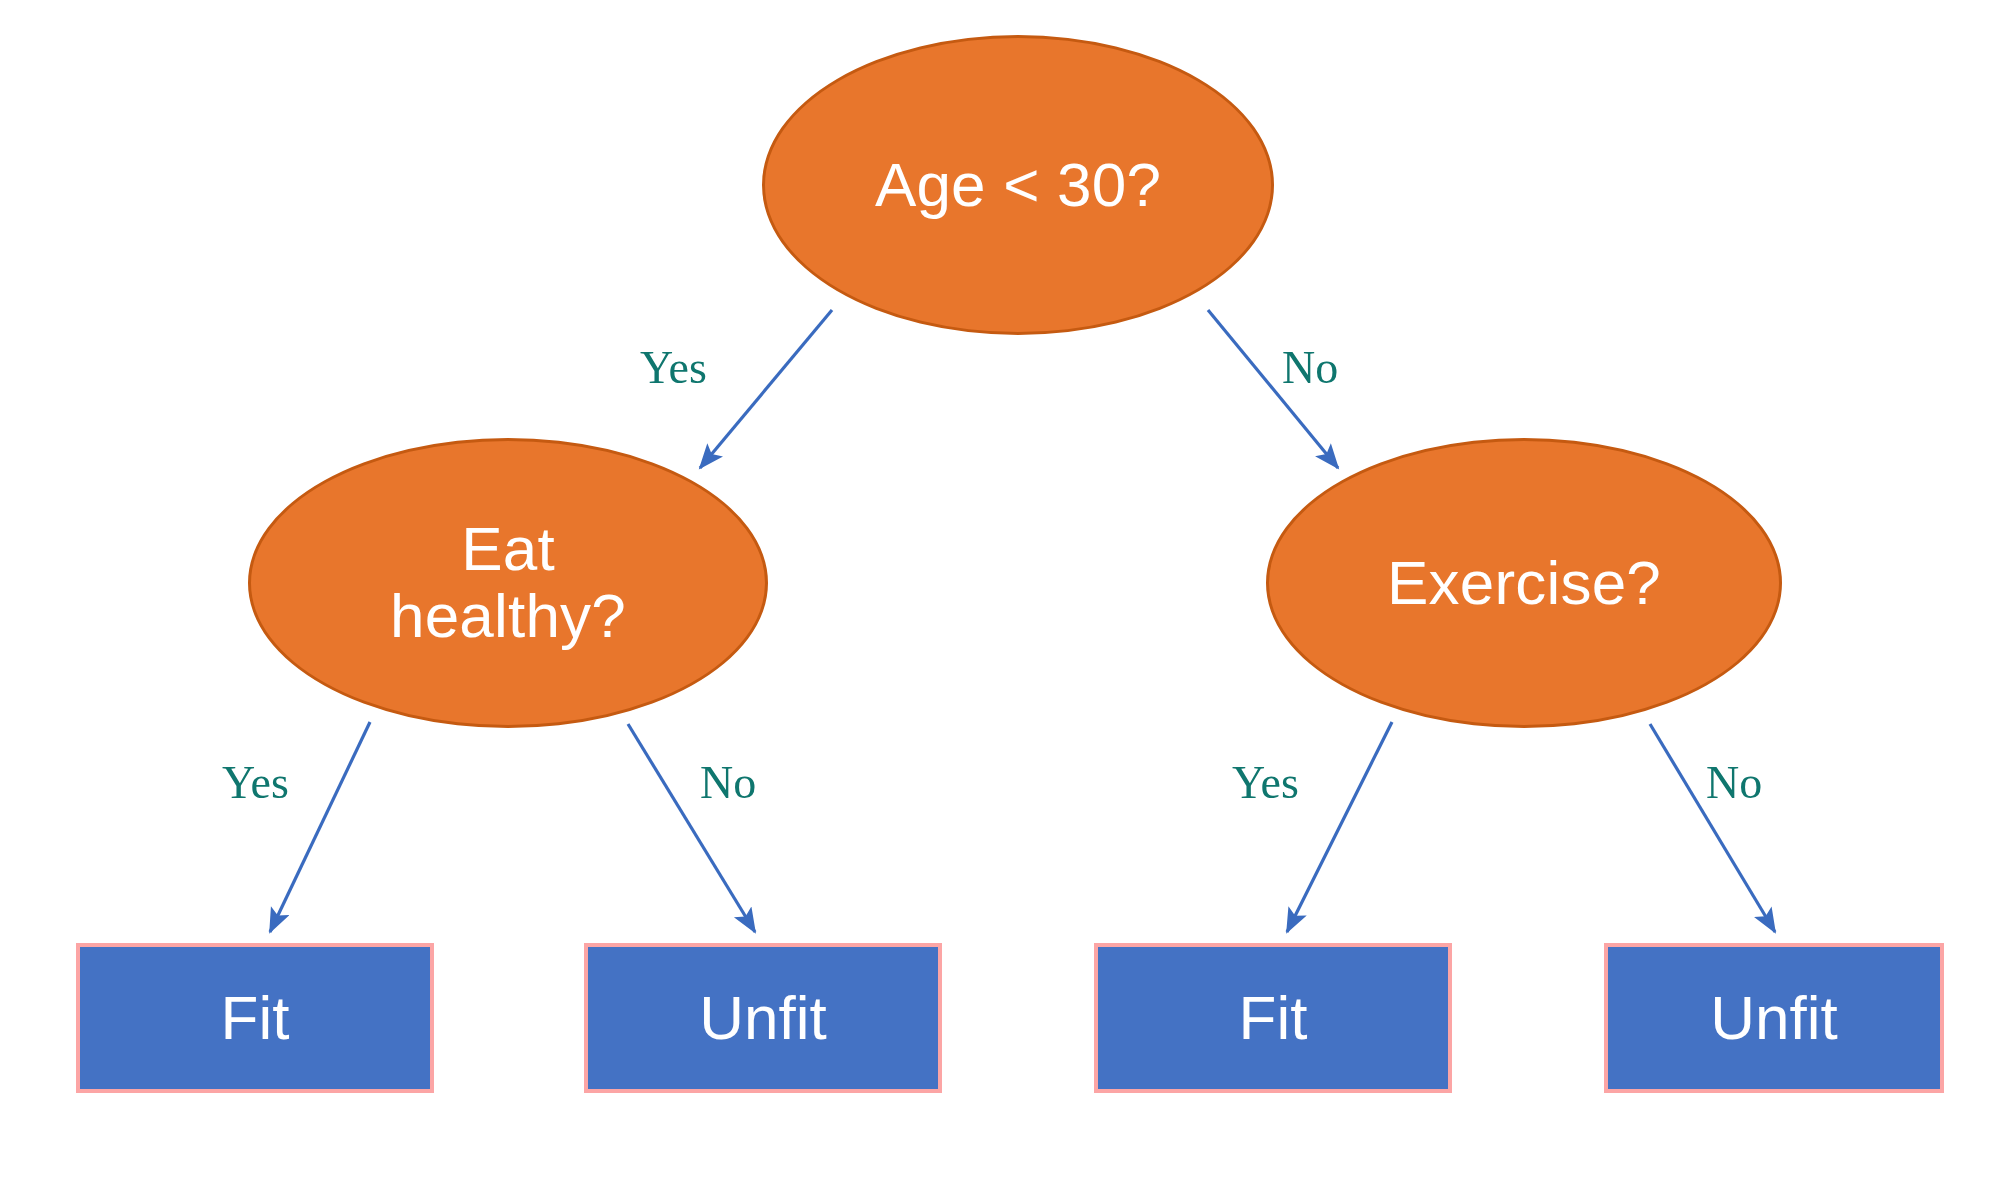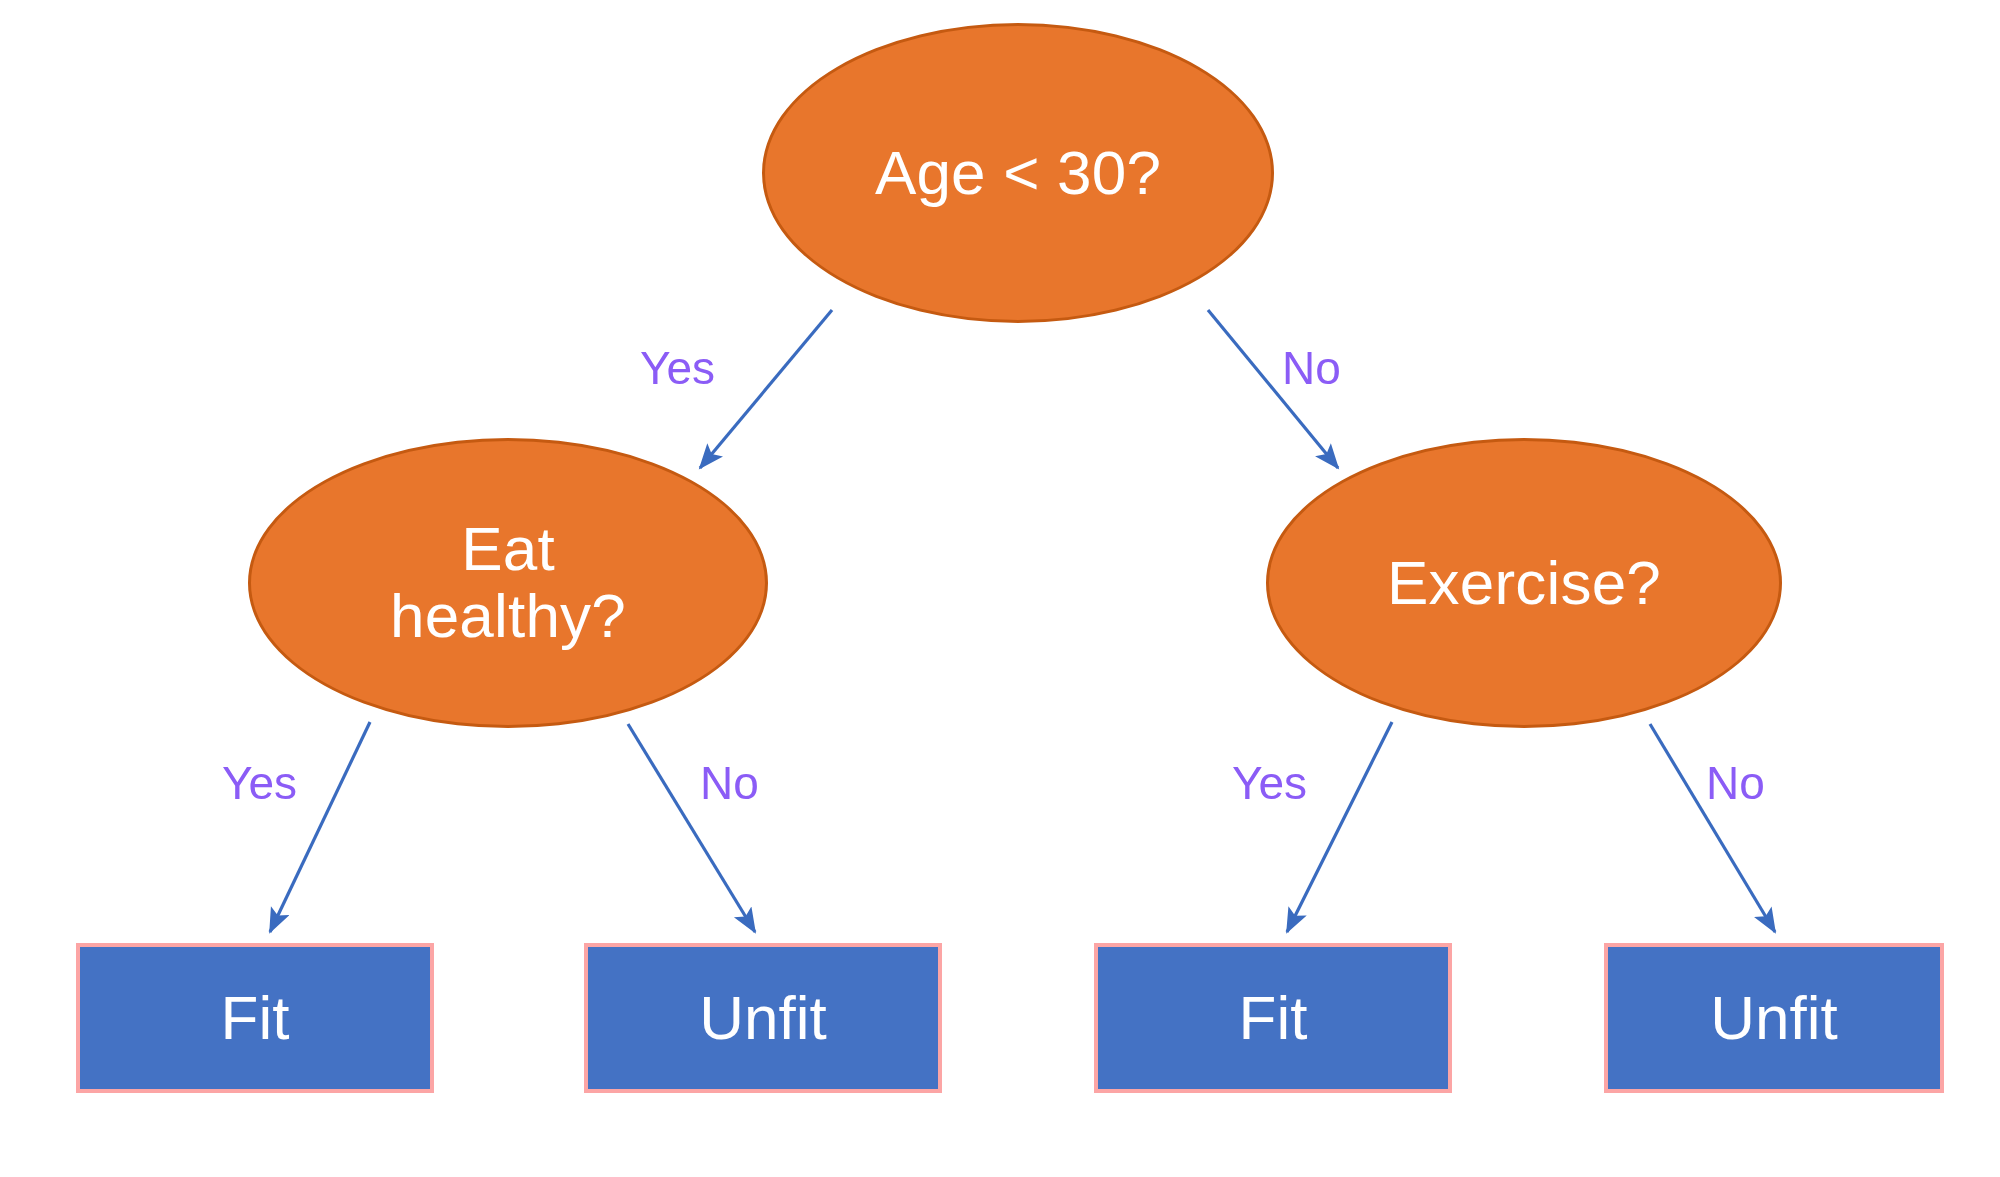--- a/index.html
+++ b/index.html
@@ -45,28 +45,29 @@
     font-size: 62px;
     letter-spacing: 0.2px;
   }
   .leaf {
     background: #4472C4;
     border: 4px solid #fca5a5;
     font-size: 62px;
   }
   .edge-label {
     position: absolute;
-    color: #8b5cf6;
+    color: #0f766e;
     font-size: 46px;
     line-height: 1;
     user-select: none;
     white-space: nowrap;
+    font-family: Liberation Serif, serif;
   }
   
-  #node-root      { left: 762px;  top: 23px;  width: 512px; height: 300px; }
+  #node-root      { left: 762px;  top: 35px;  width: 512px; height: 300px; }
   #node-eat       { left: 248px;  top: 438px; width: 520px; height: 290px; }
   #node-exercise  { left: 1266px; top: 438px; width: 516px; height: 290px; }
   #node-leaf-0    { left: 76px;   top: 943px; width: 358px; height: 150px; }
   #node-leaf-1    { left: 584px;  top: 943px; width: 358px; height: 150px; }
   #node-leaf-2    { left: 1094px; top: 943px; width: 358px; height: 150px; }
   #node-leaf-3    { left: 1604px; top: 943px; width: 340px; height: 150px; }
   
   #lbl-root-yes   { left: 640px;  top: 345px; }
   #lbl-root-no    { left: 1282px; top: 345px; }
   #lbl-eat-yes    { left: 222px;  top: 760px; }

